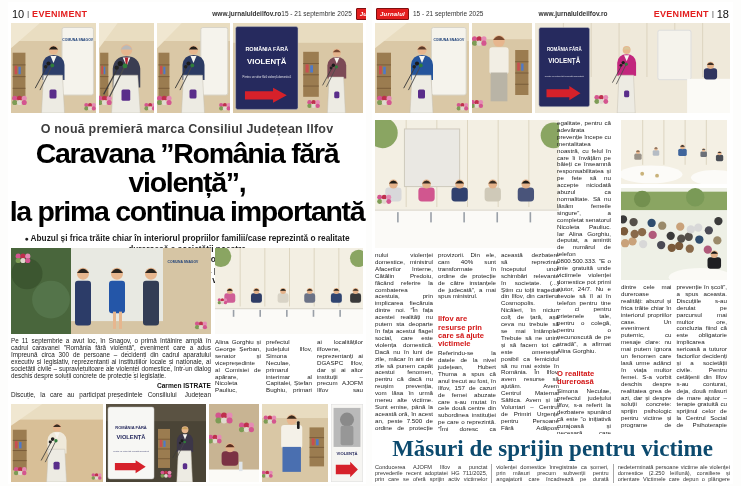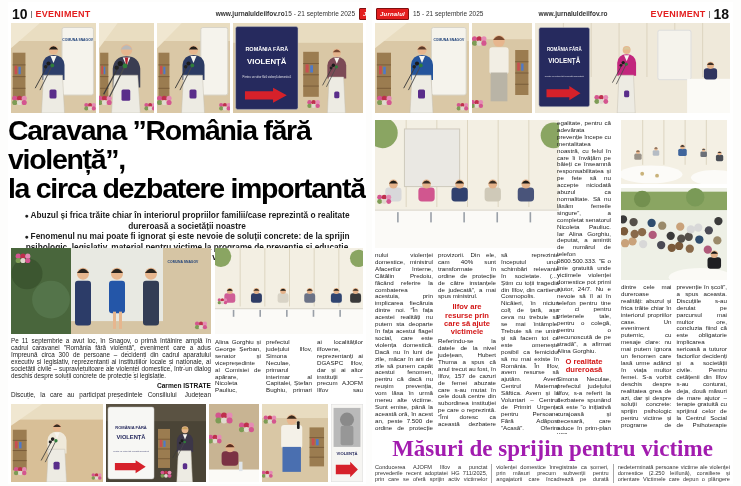--- a/index.html
+++ b/index.html
@@ -2,41 +2,41 @@
 <html><head>
 <meta charset="utf-8">
 <style>
   *{margin:0;padding:0;box-sizing:border-box}
   html,body{width:741px;height:486px;background:#fdfdfc;font-family:"Liberation Sans",sans-serif;overflow:hidden}
   .spread{position:relative;width:741px;height:486px}
   .page{position:absolute;top:2px;height:482px;background:#fff;overflow:hidden}
   #pageL{left:8px;width:358px}
   #pageR{left:372px;width:361px}
   .phead{display:flex;align-items:center;height:13px;margin:5px 4px 3px;font-size:6.5px;color:#444;white-space:nowrap}
-  .pnum{font-size:14px;font-weight:bold;color:#111}
+  .pnum{font-size:11px;font-weight:normal;color:#111}
   .bar{margin:0 3px;color:#666;font-weight:bold}
   .section{color:#e31e1e;font-weight:bold;font-size:9px;letter-spacing:.3px}
   .url{font-weight:bold;color:#333}
   .date{color:#333}
   .logo{background:#e31e1e;color:#fff;font-size:6px;font-weight:bold;font-style:italic;padding:2px 3px;border:1px solid #7e0f0f;border-radius:1px;letter-spacing:.2px}
   .strip{display:flex;gap:3px;padding:0 3px;height:90px}
   .ph{position:relative;overflow:hidden;background:#cbb694;flex:none}
   .ph svg{position:absolute;inset:0;display:block}
   .kicker{text-align:center;font-size:12.5px;font-weight:bold;color:#3e3e3e;margin-top:9px;letter-spacing:.2px}
-  .headline{font-size:28.5px;line-height:29px;font-weight:bold;color:#000;letter-spacing:-1.3px;margin-top:3px}
+  .headline{text-align:center;font-size:28.5px;line-height:29px;font-weight:bold;color:#000;letter-spacing:-1.3px;margin-top:3px}
   .bullets{list-style:none;margin:7px 12px 0;text-align:center;font-size:8.3px;font-weight:bold;color:#1d1d1d;line-height:10px}
   .bullets li::before{content:"\25CF  ";font-size:7px}
   .abs{position:absolute}
   .smalltxt{font-size:6.2px;line-height:6.9px;text-align:justify;color:#222;overflow:hidden}
   .caption{font-size:6.3px;line-height:6.9px;text-align:justify;color:#1a1a1a}
   .byline{font-size:6.6px;font-weight:bold;text-align:right;color:#111}
   .c3{columns:3;column-gap:5px}
   .c2{columns:2;column-gap:5px}
-  .subhead{color:#d31616;font-weight:bold;font-size:7.6px;line-height:8.2px;margin:3px 0 2px;text-align:center}
-  .support-head{position:absolute;left:0;top:434px;width:100%;text-align:center;font-family:"Liberation Serif",serif;font-weight:bold;font-size:23px;color:#a21caf}
+  .subhead{color:#d31616;font-weight:bold;font-size:7.6px;line-height:8.2px;margin:15px 0 2px;text-align:left}
+  .support-head{position:absolute;left:0;top:434px;width:100%;text-align:center;font-family:"Liberation Serif",serif;font-weight:bold;font-size:23px;color:#0c4a6e}
   .support-cols{position:absolute;left:3px;top:462px;width:355px;height:19px;columns:3;column-gap:9px;column-rule:1px solid #a8a8a8;font-size:5.6px;line-height:6.2px;color:#333;text-align:justify;overflow:hidden}
 </style>
 </head>
 <body>
 
 <div class="spread">
 
   <section class="page" id="pageL">
     <header class="phead">
       <span class="pnum">10</span>
@@ -189,23 +189,24 @@
             <rect x="101.22057142857143" y="68.4" width="5.142857142857142" height="6.857142857142857" rx="1.5" fill="#5a2d8a"></rect>
             <line x1="89.56342857142857" y1="62.357142857142854" x2="100.36342857142857" y2="42.3" stroke="#3a3a3a" stroke-width="0.7714285714285714"></line>
             <line x1="93.42057142857144" y1="63.89999999999999" x2="103.44914285714286" y2="43.84285714285714" stroke="#4a4a4a" stroke-width="0.7714285714285714"></line>
             <circle cx="100.36342857142857" cy="42.3" r="1.697142857142857" fill="#1c1c1c"></circle>
             <circle cx="103.44914285714286" cy="43.84285714285714" r="1.5428571428571427" fill="#2f7d3a"></circle>
             <circle cx="98.04914285714285" cy="45" r="1.3885714285714286" fill="#222"></circle>
           </svg>
         </figure>
     </div>
 
+    <div class="kicker">O nouă premieră marca Consiliul Județean Ilfov</div>
     <h1 class="headline">
       <span>Caravana ”România fără violență”,</span><br>
-      <span>la circa dezbatere importantă</span>
+      <span>la prima continua importantă</span>
     </h1>
     <ul class="bullets">
       <li>Abuzul și frica trăite chiar în interiorul propriilor familii/case reprezintă o realitate dureroasă a societății noastre</li>
       <li>Fenomenul nu mai poate fi ignorat și este nevoie de soluții concrete: de la sprijin psihologic, legislativ, material pentru victime la programe de prevenție și educație de la cele mai mici vârste</li>
     </ul>
 
     <figure class="ph abs" style="left:3px;top:246px;width:200px;height:86px">
         <svg width="100%" height="100%" viewBox="0 0 200 86" preserveAspectRatio="none">
           <rect width="200" height="86" fill="#d6c5a4"></rect>
           <rect width="60" height="86" fill="#49663c"></rect>

